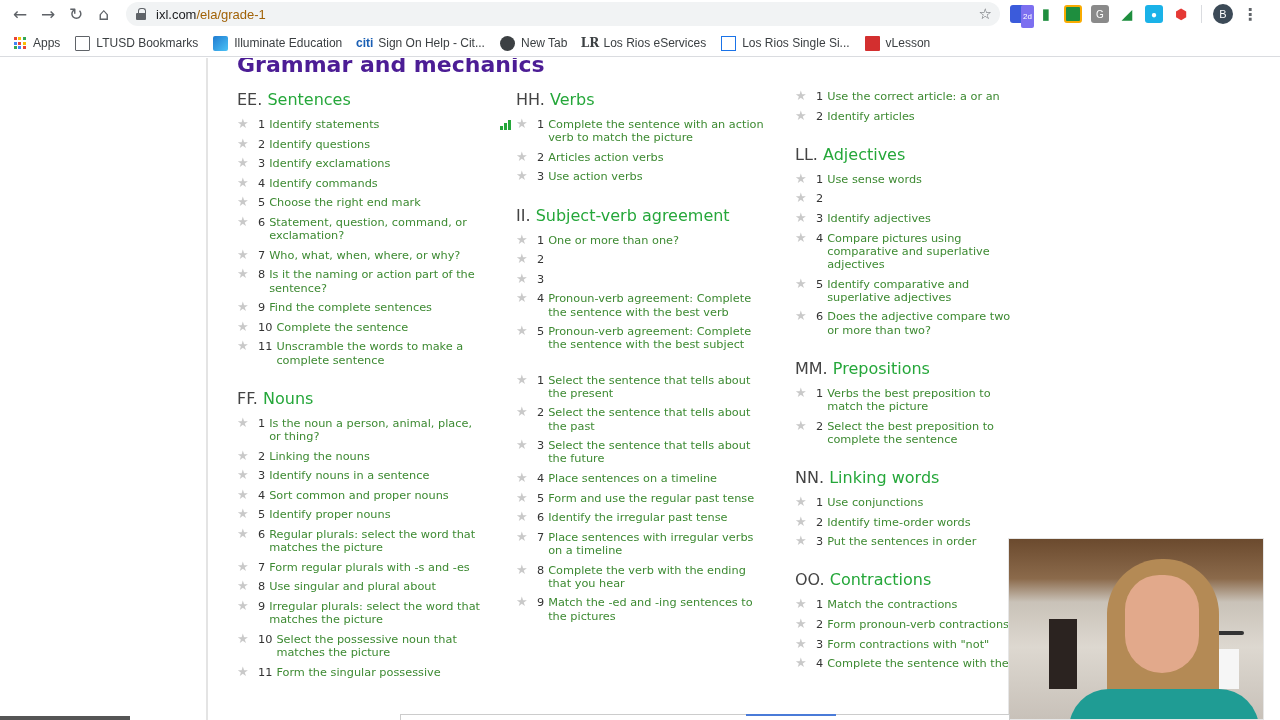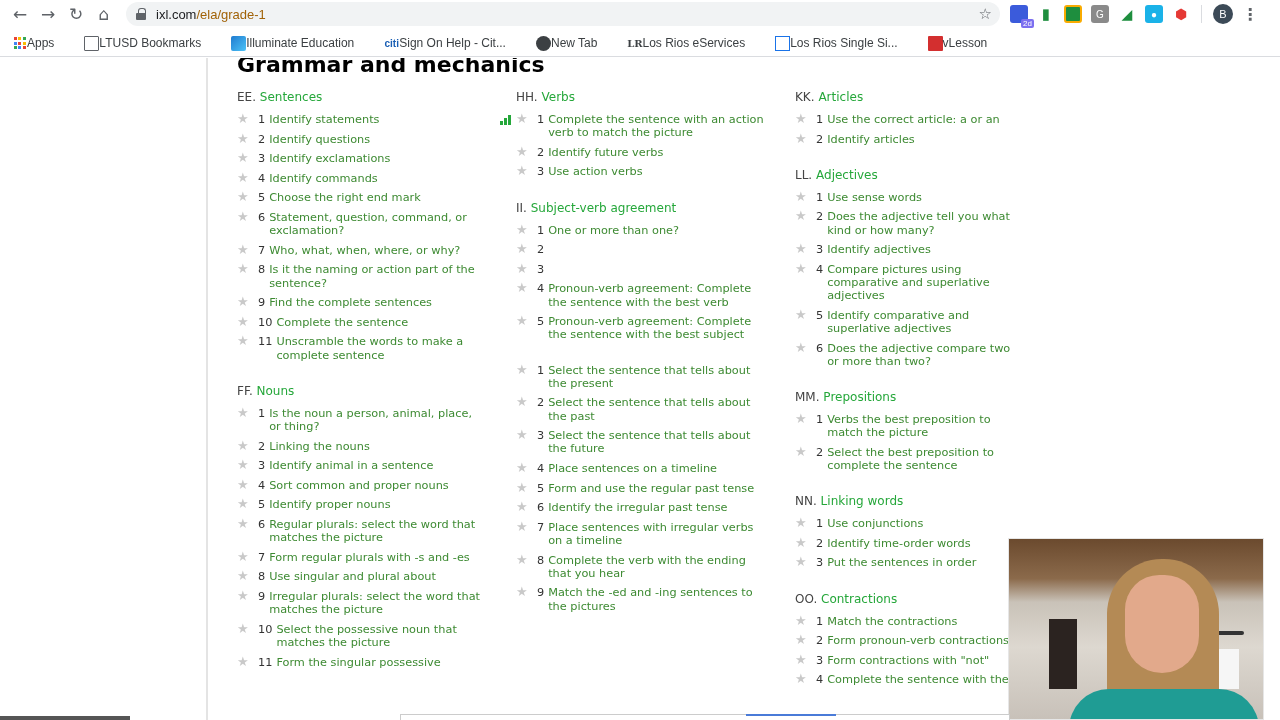--- a/index.html
+++ b/index.html
@@ -11,56 +11,56 @@
   .omnibox { position: absolute; left: 126px; top: 2px; width: 874px; height: 24px; background: #f1f3f4; border-radius: 12px; display: flex; align-items: center; padding-left: 10px; }
   .lock { width: 10px; height: 12px; margin-right: 10px; position: relative; }
   .lock::before { content: ""; position: absolute; left: 2px; top: 0; width: 6px; height: 6px; border: 1.5px solid #5f6368; border-bottom: none; border-radius: 3px 3px 0 0; }
   .lock::after { content: ""; position: absolute; left: 0; top: 5px; width: 10px; height: 7px; background: #5f6368; border-radius: 1px; }
   .url { font-family: "Liberation Sans", sans-serif; font-size: 13px; color: #202124; }
   .url .path { color: #a16207; }
   .star-btn { position: absolute; right: 8px; top: 3px; color: #5f6368; font-size: 15px; }
   .ext-area { position: absolute; left: 1010px; top: 3px; height: 22px; display: flex; align-items: center; gap: 9px; }
   .ext { width: 18px; height: 18px; border-radius: 3px; position: relative; font-family: "Liberation Sans", sans-serif; font-size: 10px; color: #fff; display: flex; align-items: center; justify-content: center; }
   .ext-cal { background: #3b5bdb; }
-  .ext-cal .badge { position: absolute; right: -6px; bottom: -5px; background: #7c6ff0; font-size: 8px; padding: 0 2px; border-radius: 2px; }
+  .ext-cal .badge { position: absolute; right: -6px; bottom: -5px; background: #7c6ff0; font-size: 8px; padding: 7px 2px; border-radius: 2px; }
   .ext-pin { background: transparent; color: #1e8e3e; font-size: 15px; }
   .ext-class { background: #1e8e3e; border: 2px solid #f9ab00; }
   .ext-g { background: #8a8a8a; }
   .ext-cast { background: transparent; color: #1e8e3e; font-size: 14px; }
   .ext-ppl { background: #1ab2e8; }
   .ext-red { background: transparent; color: #e53935; font-size: 14px; }
   .ext-sep { width: 1px; height: 18px; background: #dadce0; margin: 0 2px; }
   .avatar { width: 20px; height: 20px; border-radius: 50%; background: #3c4a57; color: #fff; font-family: "Liberation Sans", sans-serif; font-size: 11px; display: flex; align-items: center; justify-content: center; }
   .menu-dots { color: #5f6368; font-size: 16px; font-weight: bold; width: 14px; text-align: center; }
 
-  .bookmarks { position: absolute; left: 0; top: 30px; width: 1280px; height: 27px; display: flex; align-items: center; padding-left: 12px; border-bottom: 1px solid #dadce0; background: #fff; gap: 15px; }
+  .bookmarks { position: absolute; left: 0; top: 30px; width: 1280px; height: 27px; display: flex; align-items: center; padding-left: 12px; border-bottom: 1px solid #dadce0; background: #fff; }
   .bm { display: flex; align-items: center; font-family: "Liberation Sans", sans-serif; font-size: 12px; color: #3c4043; margin-right: 15px; white-space: nowrap; }
-  .bm .bm-ico { width: 15px; height: 15px; display: inline-flex; align-items: center; justify-content: center; font-size: 10px; }
+  .bm .bm-ico { width: 15px; height: 15px; margin-right: 6px; display: inline-flex; align-items: center; justify-content: center; font-size: 12px; }
   .apps-grid { display: grid; grid-template-columns: repeat(3, 3px); gap: 1.5px; }
   .apps-grid span { width: 3px; height: 3px; }
   .ico-folder { border: 1.5px solid #5f6368; border-radius: 1px; }
   .ico-illum { background: linear-gradient(135deg,#1f7bd0,#4cc3f7); border-radius: 2px; }
   .ico-citi { color: #1a5fb4; font-weight: bold; font-size: 9px; }
   .ico-globe { border-radius: 50%; background: #3c4043; }
   .ico-lr { font-family: "DejaVu Serif", serif; font-weight: bold; color: #3c4043; font-size: 11px; }
   .ico-sheet { border: 1.5px solid #1a73e8; }
   .ico-mcg { background: #d32f2f; border-radius: 1px; }
 
   
   .page { position: absolute; left: 0; top: 58px; width: 1280px; height: 662px; background: #fff; overflow: hidden; }
   .left-rule { position: absolute; left: 206px; top: 0; width: 2px; height: 662px; background: #e4e4e4; }
-  .section-title { position: absolute; left: 237px; top: -6px; font-family: "DejaVu Sans", sans-serif; font-weight: bold; font-size: 22px; color: #000000; }
+  .section-title { position: absolute; left: 237px; top: -6px; font-family: "DejaVu Sans", sans-serif; font-weight: bold; font-size: 22px; color: #4c1d95; }
 
   .col { position: absolute; top: 32px; }
   .col-1 { left: 237px; width: 250px; }
   .col-2 { left: 516px; width: 250px; }
   .col-3 { left: 795px; width: 230px; }
 
   .cat { margin-bottom: 22px; }
-  .cat-head { font-family: "DejaVu Sans", sans-serif; font-size: 12px; margin-bottom: 9px; white-space: nowrap; }
+  .cat-head { font-family: "DejaVu Sans", sans-serif; font-size: 16px; margin-bottom: 9px; white-space: nowrap; }
   .cat-code { color: #444; }
   .cat-name { color: #25a73a; }
 
   .skill { position: relative; display: flex; align-items: flex-start; font-family: "DejaVu Sans", sans-serif; font-size: 11.3px; line-height: 13.2px; margin-bottom: 6.4px; }
   .skill .star { position: absolute; left: 0; top: -1px; width: 14px; color: #c9c9c9; font-size: 13px; }
   .skill .num { margin-left: 21px; color: #333; white-space: nowrap; margin-right: 4px; }
   .skill .name { color: #3d8a32; }
   .skill .bars { position: absolute; left: -16px; top: 2px; display: flex; align-items: flex-end; gap: 1px; }
   .skill .bars span { width: 3px; background: #25a73a; }
 
@@ -238,21 +238,21 @@
           <span class="name">Is the noun a person, animal, place, or thing?</span>
         </div>
         <div class="skill">
           <span class="star">★</span>
           <span class="num">2</span>
           <span class="name">Linking the nouns</span>
         </div>
         <div class="skill">
           <span class="star">★</span>
           <span class="num">3</span>
-          <span class="name">Identify animal in a sentence</span>
+          <span class="name">Identify nouns in a sentence</span>
         </div>
         <div class="skill">
           <span class="star">★</span>
           <span class="num">4</span>
           <span class="name">Sort common and proper nouns</span>
         </div>
         <div class="skill">
           <span class="star">★</span>
           <span class="num">5</span>
           <span class="name">Identify proper nouns</span>
@@ -298,21 +298,21 @@
             <span style="height:7px"></span>
             <span style="height:10px"></span>
           </span>
           <span class="star">★</span>
           <span class="num">1</span>
           <span class="name">Complete the sentence with an action verb to match the picture</span>
         </div>
         <div class="skill">
           <span class="star">★</span>
           <span class="num">2</span>
-          <span class="name">Identify future verbs</span>
+          <span class="name">Articles action verbs</span>
         </div>
         <div class="skill">
           <span class="star">★</span>
           <span class="num">3</span>
           <span class="name">Use action verbs</span>
         </div>
       </div>
       <div class="cat">
         <div class="cat-head"><span class="cat-code">II.</span> <span class="cat-name">Subject-verb agreement</span></div>
         <div class="skill">
@@ -382,21 +382,20 @@
         </div>
         <div class="skill">
           <span class="star">★</span>
           <span class="num">9</span>
           <span class="name">Match the -ed and -ing sentences to the pictures</span>
         </div>
       </div>
     </div>
   <div class="col col-3">
       <div class="cat">
-        <div class="cat-head"><span class="cat-code">KK.</span> <span class="cat-name">Articles</span></div>
         <div class="skill">
           <span class="star">★</span>
           <span class="num">1</span>
           <span class="name">Use the correct article: a or an</span>
         </div>
         <div class="skill">
           <span class="star">★</span>
           <span class="num">2</span>
           <span class="name">Identify articles</span>
         </div>
@@ -404,21 +403,20 @@
       <div class="cat">
         <div class="cat-head"><span class="cat-code">LL.</span> <span class="cat-name">Adjectives</span></div>
         <div class="skill">
           <span class="star">★</span>
           <span class="num">1</span>
           <span class="name">Use sense words</span>
         </div>
         <div class="skill">
           <span class="star">★</span>
           <span class="num">2</span>
-          <span class="name">Does the adjective tell you what kind or how many?</span>
         </div>
         <div class="skill">
           <span class="star">★</span>
           <span class="num">3</span>
           <span class="name">Identify adjectives</span>
         </div>
         <div class="skill">
           <span class="star">★</span>
           <span class="num">4</span>
           <span class="name">Compare pictures using comparative and superlative adjectives</span>

